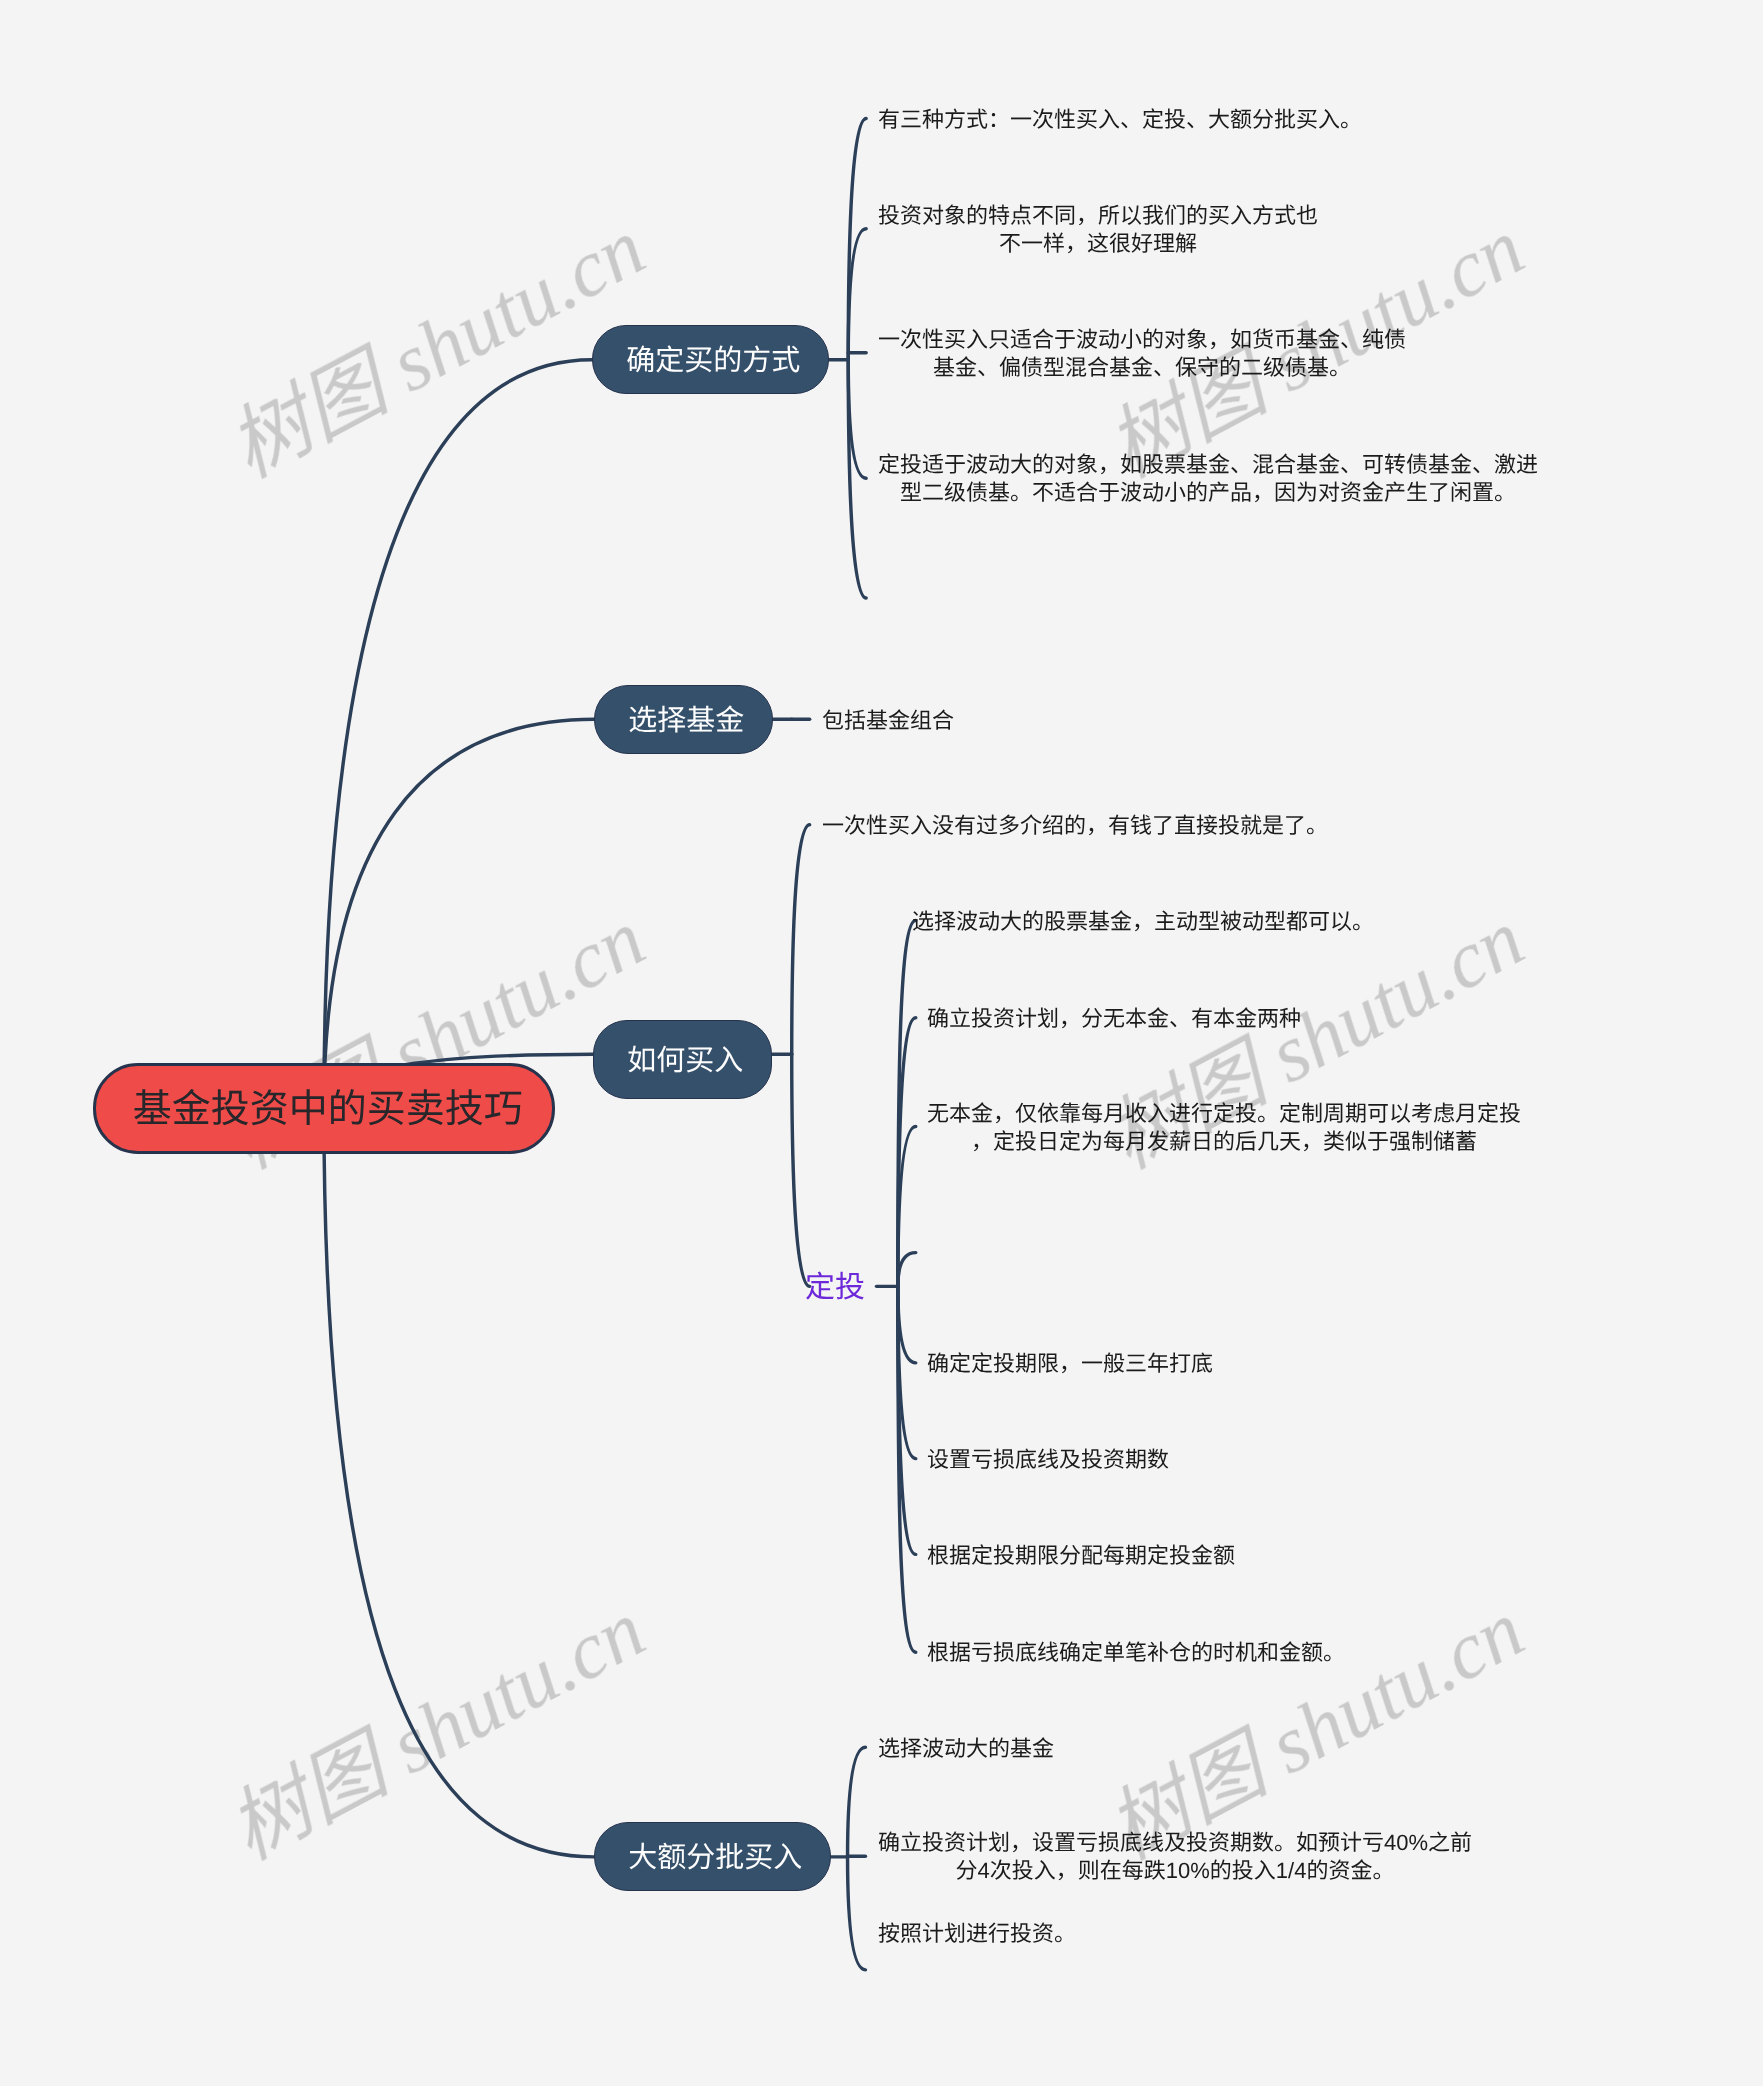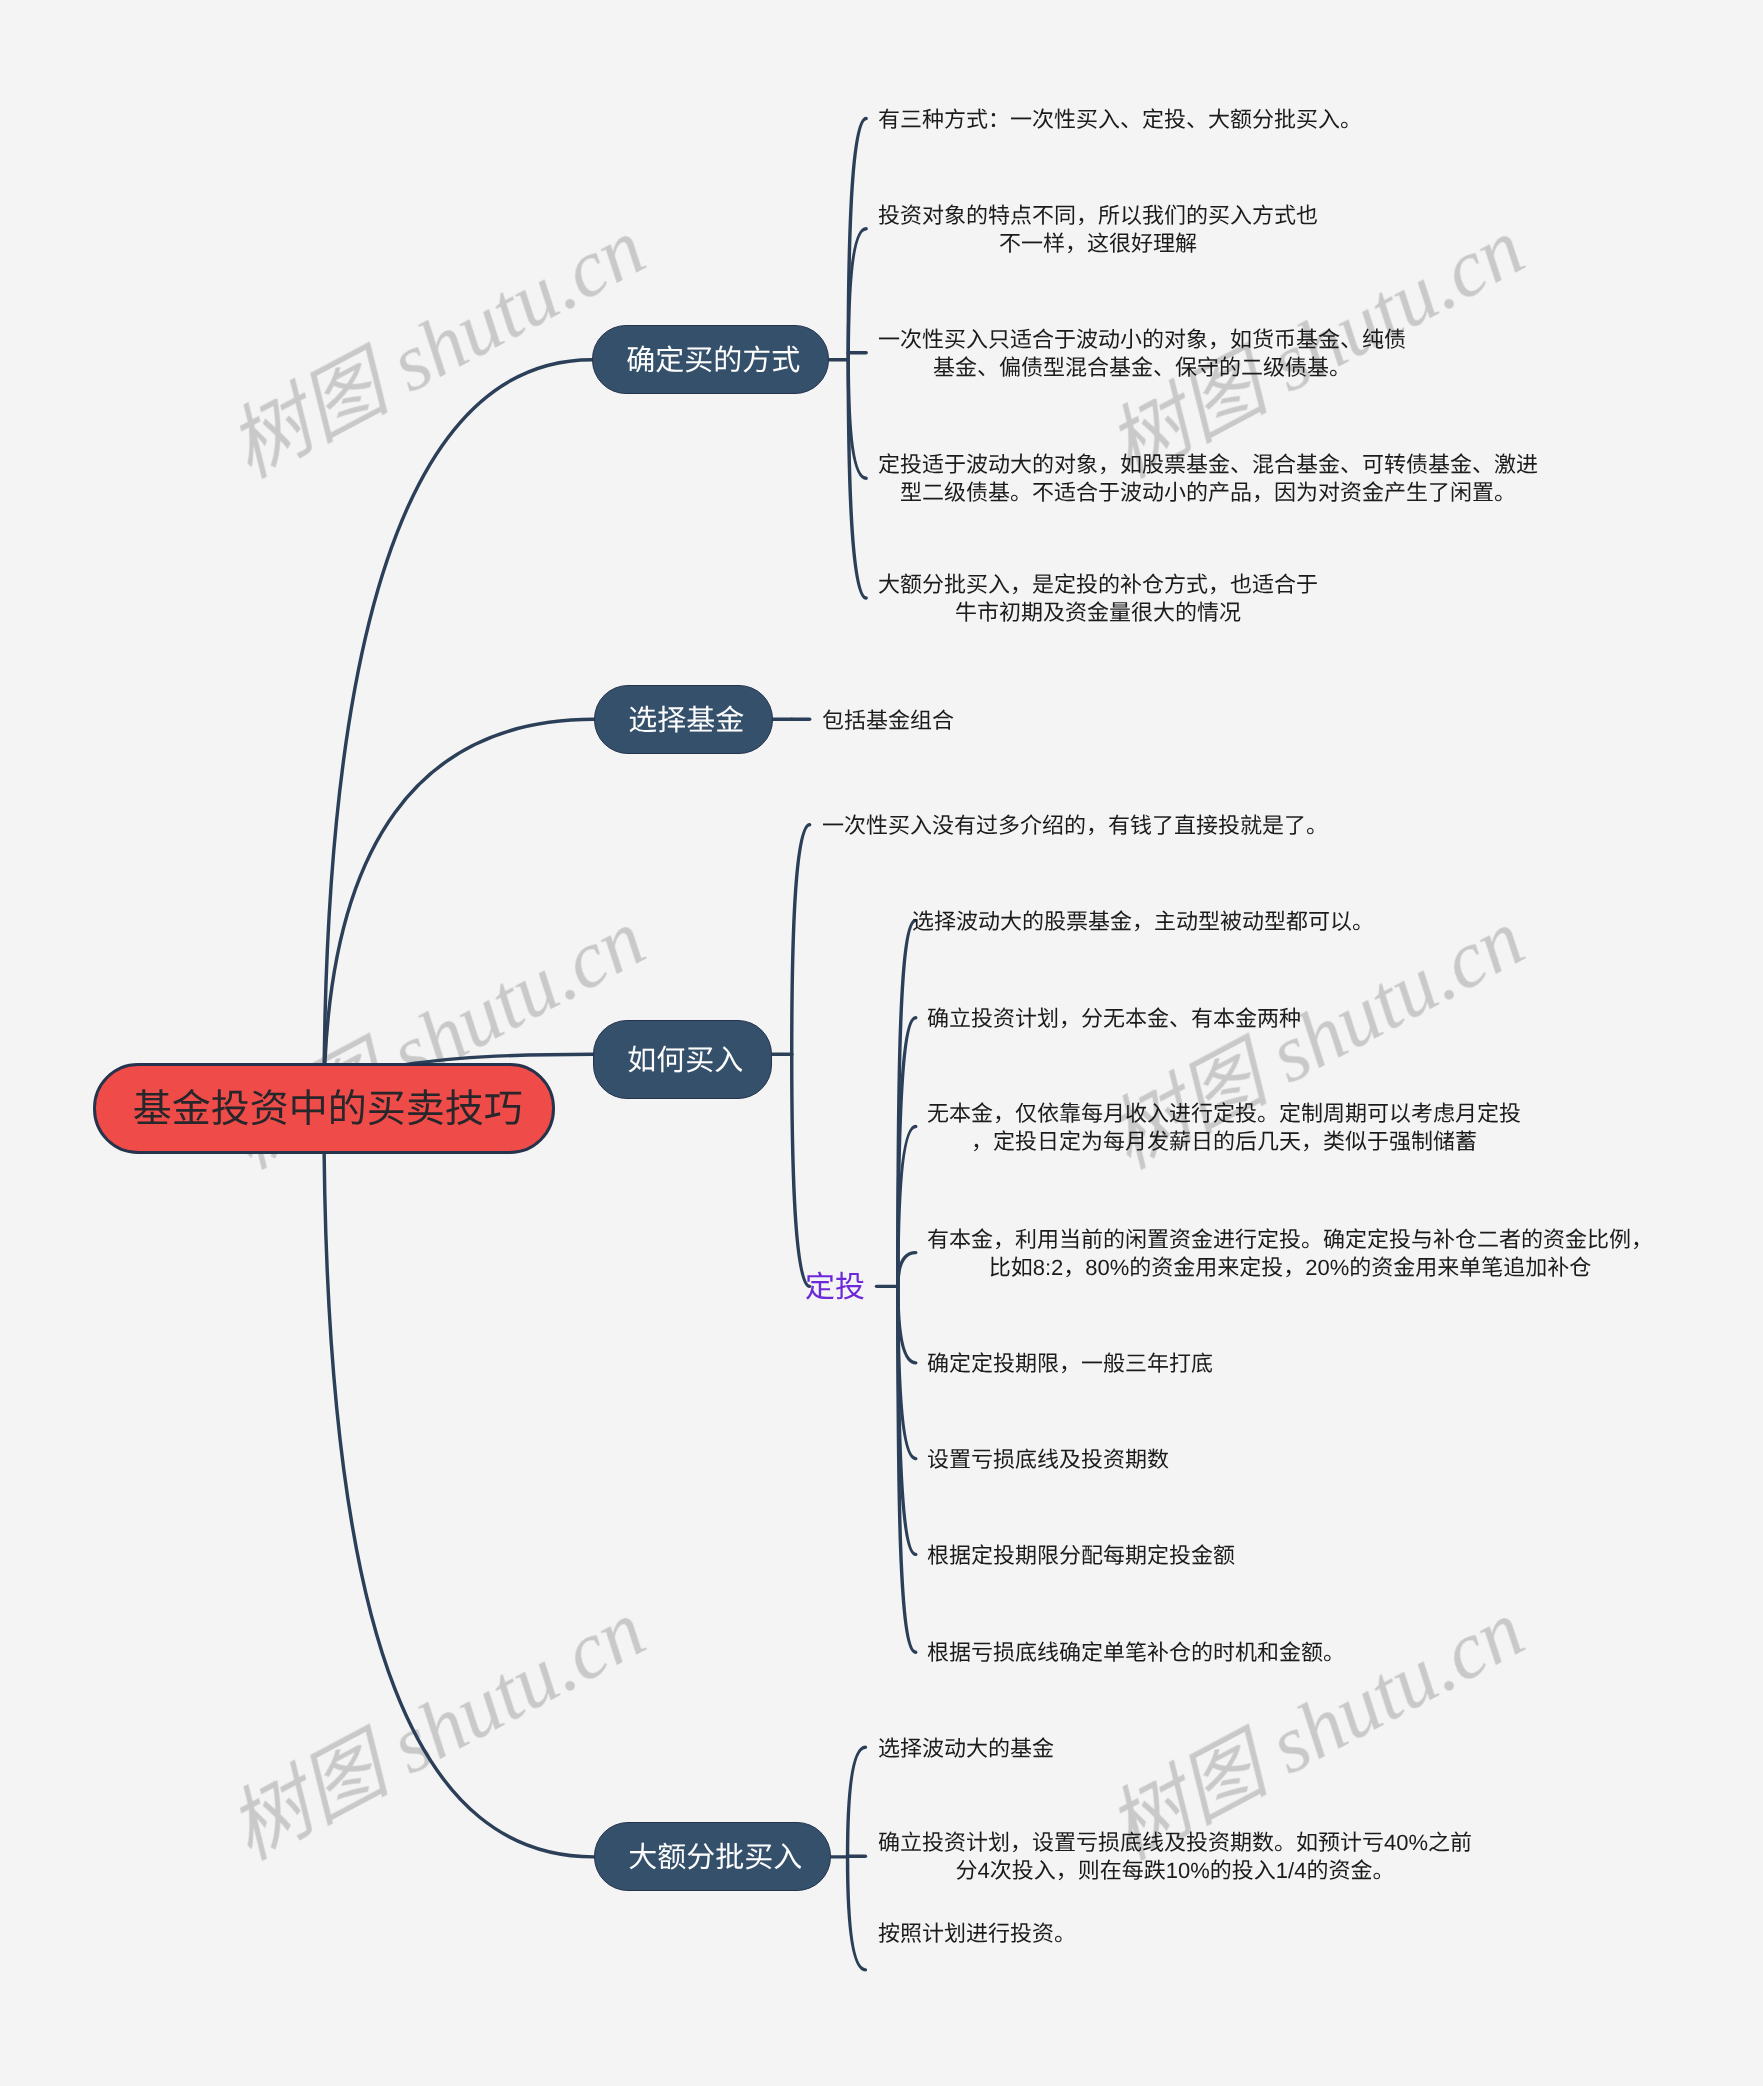--- a/index.html
+++ b/index.html
@@ -75,33 +75,29 @@
 </svg>
 <div class="node node-branch" style="left:592px;top:325px;width:237px;height:69px">确定买的方式</div>
 <div class="node node-root" style="left:93px;top:1063px;width:462px;height:91px">基金投资中的买卖技巧</div>
 <div class="leaf" style="left:878px;top:106px">有三种方式：一次性买入、定投、大额分批买入。</div>
 <div class="leaf" style="left:878px;top:202px">投资对象的特点不同，所以我们的买入方式也
 不一样，这很好理解</div>
 <div class="leaf" style="left:878px;top:326px">一次性买入只适合于波动小的对象，如货币基金、纯债
 基金、偏债型混合基金、保守的二级债基。</div>
 <div class="leaf" style="left:878px;top:451px">定投适于波动大的对象，如股票基金、混合基金、可转债基金、激进
 型二级债基。不适合于波动小的产品，因为对资金产生了闲置。</div>
-<div class="leaf" style="left:878px;top:571px">大额分批买入，是定投的补仓方式，也适合于
-牛市初期及资金量很大的情况</div>
 <div class="node node-branch" style="left:594px;top:685px;width:179px;height:69px">选择基金</div>
 <div class="leaf" style="left:822px;top:707px">包括基金组合</div>
 <div class="node node-branch" style="left:593px;top:1020px;width:179px;height:79px">如何买入</div>
 <div class="leaf" style="left:822px;top:812px">一次性买入没有过多介绍的，有钱了直接投就是了。</div>
 <div class="sub-label" style="left:865px;top:1288px;transform:translate(-100%,-50%)">定投</div>
 <div class="leaf" style="left:912px;top:908px">选择波动大的股票基金，主动型被动型都可以。</div>
 <div class="leaf" style="left:927px;top:1005px">确立投资计划，分无本金、有本金两种</div>
 <div class="leaf" style="left:927px;top:1100px">无本金，仅依靠每月收入进行定投。定制周期可以考虑月定投
 ，定投日定为每月发薪日的后几天，类似于强制储蓄</div>
-<div class="leaf" style="left:927px;top:1226px">有本金，利用当前的闲置资金进行定投。确定定投与补仓二者的资金比例，
-比如8:2，80%的资金用来定投，20%的资金用来单笔追加补仓</div>
 <div class="leaf" style="left:927px;top:1350px">确定定投期限，一般三年打底</div>
 <div class="leaf" style="left:927px;top:1446px">设置亏损底线及投资期数</div>
 <div class="leaf" style="left:927px;top:1542px">根据定投期限分配每期定投金额</div>
 <div class="leaf" style="left:927px;top:1639px">根据亏损底线确定单笔补仓的时机和金额。</div>
 <div class="node node-branch" style="left:594px;top:1822px;width:237px;height:69px">大额分批买入</div>
 <div class="leaf" style="left:878px;top:1735px">选择波动大的基金</div>
 <div class="leaf" style="left:878px;top:1829px">确立投资计划，设置亏损底线及投资期数。如预计亏40%之前
 分4次投入，则在每跌10%的投入1/4的资金。</div>
 <div class="leaf" style="left:878px;top:1920px">按照计划进行投资。</div>
 </div>

